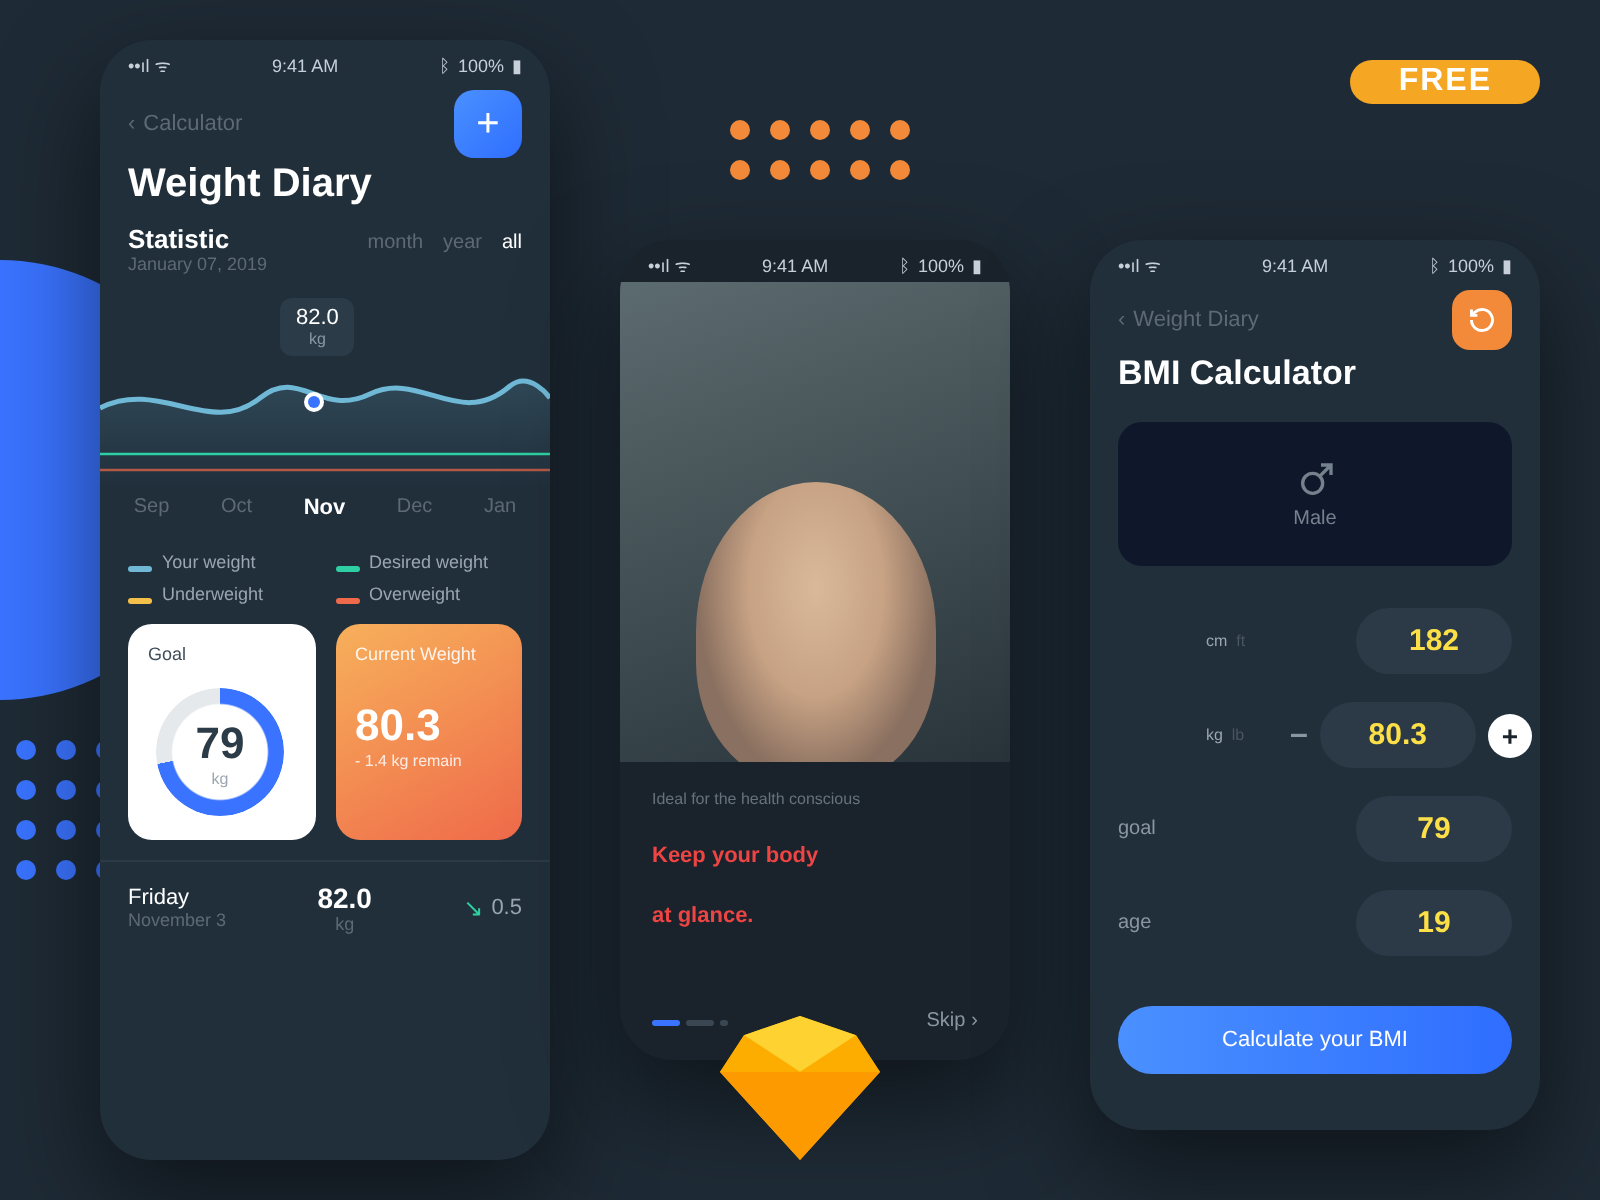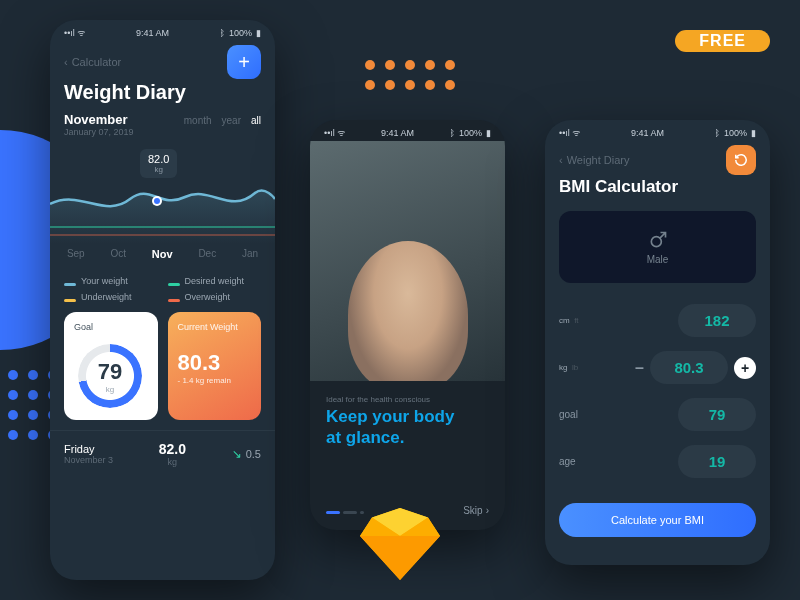--- a/index.html
+++ b/index.html
@@ -51,37 +51,37 @@
   .entry .val{ font-size:14px; font-weight:600; color:#fff;}
   .entry .day{ font-size:11px; color:#fff;}
   .entry .sub{ font-size:9px; color:#5d6a76; display:block;}
   .arrow-dn{ color:#2ecfa2; font-size:12px;}
 
   
   .p2{ left:310px; top:120px; width:195px; height:410px; background:#1a232b; }
   .hero{ width:100%; height:240px; background:linear-gradient(160deg,#5c6b6f 0%, #3d4a4f 60%, #28343a 100%); position:relative; overflow:hidden; display:flex; align-items:flex-end; justify-content:center;}
   .face{ width:120px;height:150px;border-radius:50% 50% 40% 40%; background:radial-gradient(ellipse at 50% 35%, #d9b99a 0%, #c7a284 40%, #8a7060 70%); position:relative; margin-bottom:-10px;}
   .small-txt{ padding:14px 16px 2px; font-size:8px; color:#66727d;}
-  .hero-title{ padding:0 16px; font-size:17px; font-weight:600; color:#0ea5e9; line-height:1.25;}
+  .hero-title{ padding:0 16px; font-size:11px; font-weight:600; color:#ef4444; line-height:1.25;margin-top:16px;}
   .onb-foot{ position:absolute; bottom:14px; left:16px; right:16px; display:flex; justify-content:space-between; align-items:center; font-size:10px; color:#8a97a3;}
   .onb-dots span{ display:inline-block;width:14px;height:3px;border-radius:2px;background:#3a4651;margin-right:3px;}
   .onb-dots span.act{ background:#3a73ff; width:14px;}
   .skip{ display:flex; align-items:center; gap:3px;}
 
   
   .p3{ right:30px; top:120px; width:225px; height:445px; }
   .gender{ display:flex; gap:10px; padding:6px 14px 14px;}
   .gcard{ flex:1; height:72px; border-radius:12px; display:flex; flex-direction:column; align-items:center; justify-content:center; gap:4px; font-size:10px;}
   .gmale{ background:#0f172a; color:#75828e;}
   .gfemale{ background:#374857; color:#fff;}
   .fieldrow{ display:flex; align-items:center; justify-content:space-between; padding:7px 14px;}
   .fieldrow .lab{ font-size:10px; color:#8a97a3; width:42px;}
-  .fieldrow .units{ font-size:8px; color:#49555f;}
+  .fieldrow .units{ font-size:8px; color:#49555f;margin-left:44px;}
   .fieldrow .units .on{ color:#9aa6b1;}
-  .pill{ background:#2b3a46; color:#14b8a6; font-size:15px; font-weight:600; padding:8px 0; width:78px; text-align:center; border-radius:999px;}
+  .pill{ background:#2b3a46; color:#fde047; font-size:15px; font-weight:600; padding:8px 0; width:78px; text-align:center; border-radius:999px;}
   .weightctrl{ display:flex; align-items:center; gap:6px;}
   .minus{ color:#8a97a3; font-size:16px; font-weight:600;}
   .plusround{ width:22px;height:22px;border-radius:50%;background:#fff;color:#1a232b;display:flex;align-items:center;justify-content:center;font-size:14px;font-weight:700;}
   .cta{ margin:18px 14px 0; background:linear-gradient(90deg,#4a90ff,#2f6eff); color:#fff; text-align:center; padding:11px 0; border-radius:999px; font-size:11px; font-weight:500;}
 </style>
 </head>
 <body>
 
 <div class="blob-blue"></div>
 <div class="dots dots-orange" style="left:365px;top:60px;grid-template-columns:repeat(5,10px);">
@@ -127,21 +127,21 @@
         <span>‹</span>
         <span>Calculator</span>
       </div>
     <div class="btn-plus">
         <span>+</span>
       </div>
   </div>
   <div class="title">Weight Diary</div>
 
   <div class="subrow">
-    <span class="label">November</span>
+    <span class="label">Statistic</span>
     <span class="tabs">
       <span>month</span>
       <span>year</span>
       <span class="active">all</span>
     </span>
   </div>
   <div class="date">January 07, 2019</div>
 
   <div class="chartwrap">
     <div class="marker">

